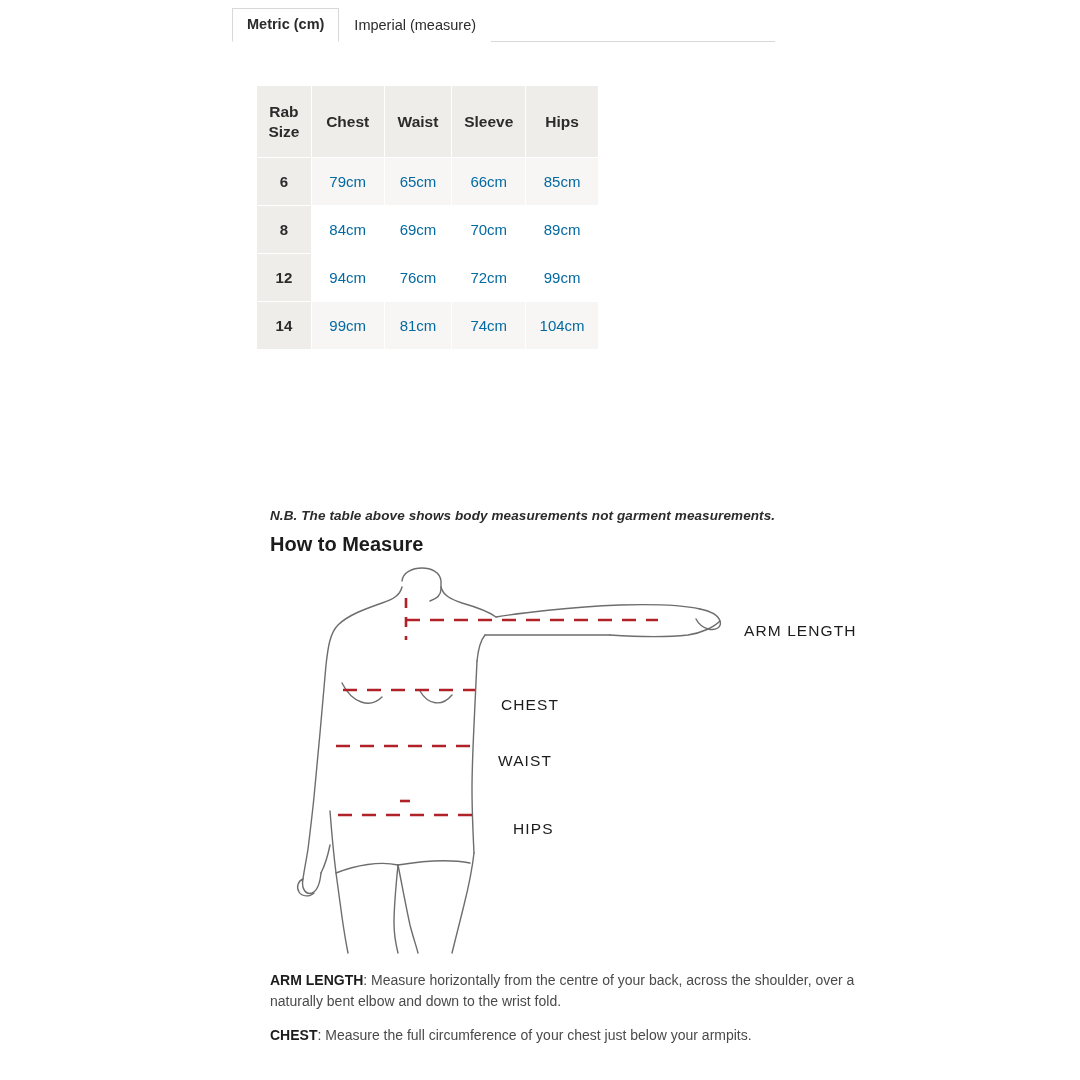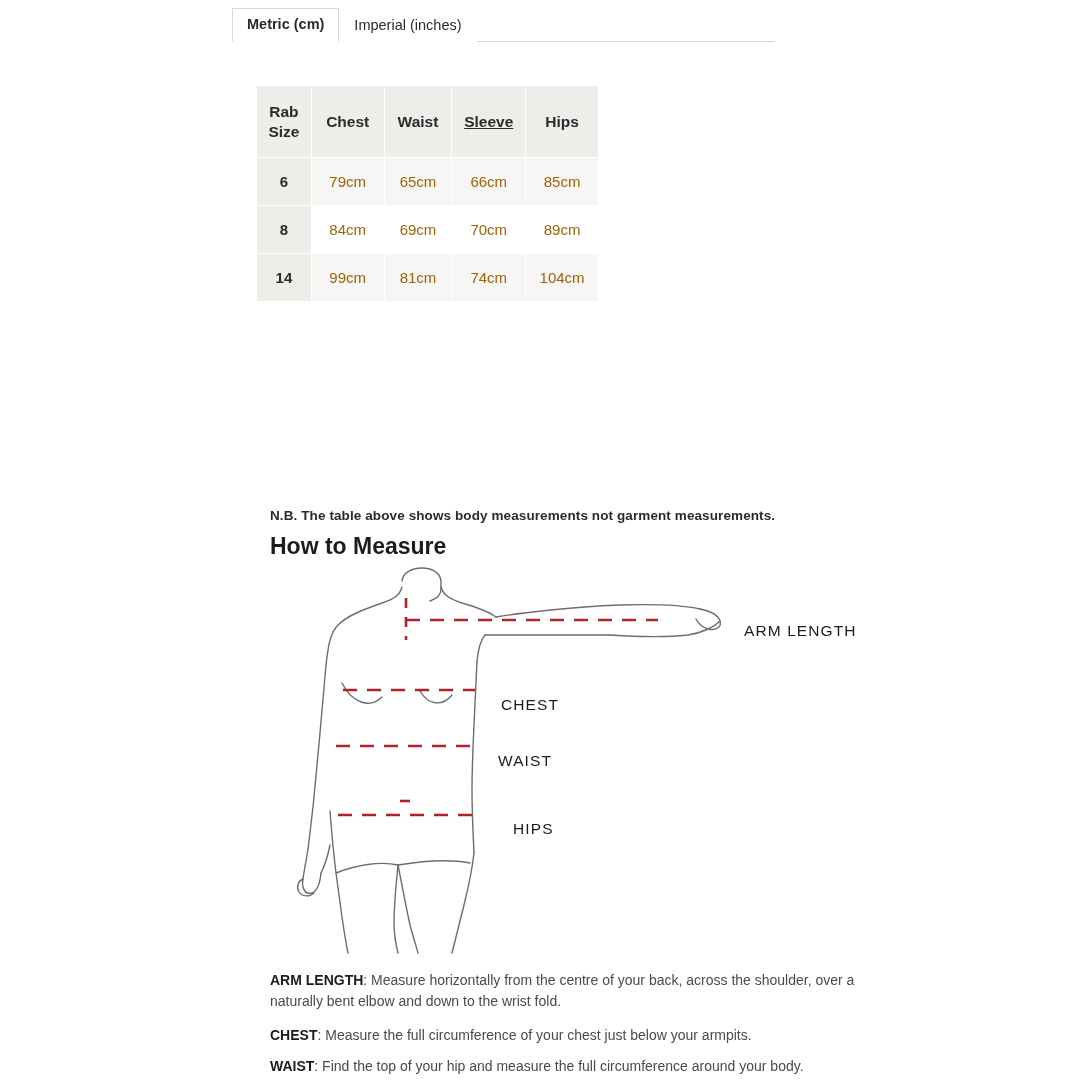--- a/index.html
+++ b/index.html
@@ -54,37 +54,37 @@
     position: absolute;
     left: 256px;
     top: 85px;
     border-collapse: collapse;
     width: 343px;
   }
   .size-table th, .size-table td {
     border: 1px solid #ffffff;
     text-align: center;
     font-size: 15px;
-    color: #a16207;
+    color: #0369a1;
     padding: 0;
     height: 48px;
     vertical-align: middle;
   }
   .size-table thead th {
     background: #efedea;
     color: #2b2b2b;
     font-weight: bold;
     font-size: 15.5px;
     height: 72px;
     line-height: 1.25;
   }
   .size-table thead th.col-size { width: 55px; }
   .size-table thead th.col-chest { width: 73px; }
   .size-table thead th.col-waist { width: 68px; }
-  .size-table thead th.col-sleeve { width: 74px; text-decoration: underline; }
+  .size-table thead th.col-sleeve { width: 74px; }
   .size-table thead th.col-hips { width: 73px; }
 
   .size-table tbody tr td:first-child {
     background: #efedea;
     font-weight: bold;
     color: #2b2b2b;
   }
   .size-table tbody tr.odd td { background: #f7f6f4; }
   .size-table tbody tr.even td { background: #ffffff; }
   .size-table tbody tr.odd td:first-child { background: #efedea; }
@@ -92,26 +92,27 @@
 
   
   .nb-note {
     position: absolute;
     left: 270px;
     top: 508px;
     font-size: 13.5px;
     font-weight: bold;
     color: #2b2b2b;
     letter-spacing: 0.1px;
+    font-style: italic;
   }
   .how-title {
     position: absolute;
     left: 270px;
     top: 533px;
-    font-size: 23px;
+    font-size: 20px;
     font-weight: bold;
     color: #1c1c1c;
   }
 
   
   .figure {
     position: absolute;
     left: 270px;
     top: 565px;
     width: 600px;
@@ -148,21 +149,21 @@
 </head>
 <body>
 
 <div class="page">
 
   <div class="tabs">
     <div class="tab active">
       <span>Metric (cm)</span>
     </div>
     <div class="tab">
-      <span>Imperial (inches)</span>
+      <span>Imperial (measure)</span>
     </div>
   </div>
 
   <table class="size-table">
     <thead>
       <tr>
         <th class="col-size">Rab Size</th>
         <th class="col-chest">Chest</th>
         <th class="col-waist">Waist</th>
         <th class="col-sleeve">Sleeve</th>
@@ -176,20 +177,27 @@
         <td>65cm</td>
         <td>66cm</td>
         <td>85cm</td>
       </tr>
       <tr class="even">
         <td>8</td>
         <td>84cm</td>
         <td>69cm</td>
         <td>70cm</td>
         <td>89cm</td>
+      </tr>
+      <tr class="even">
+        <td>12</td>
+        <td>94cm</td>
+        <td>76cm</td>
+        <td>72cm</td>
+        <td>99cm</td>
       </tr>
       <tr class="odd">
         <td>14</td>
         <td>99cm</td>
         <td>81cm</td>
         <td>74cm</td>
         <td>104cm</td>
       </tr>
     </tbody>
   </table>
@@ -252,17 +260,14 @@
     <div class="fig-label lbl-waist">WAIST</div>
     <div class="fig-label lbl-hips">HIPS</div>
   </div>
 
   <div class="para p2">
     <b>CHEST</b><span>: Measure the full circumference of your chest just below your armpits.</span>
   </div>
   <div class="para p1">
     <b>ARM LENGTH</b><span>: Measure horizontally from the centre of your back, across the shoulder, over a naturally bent elbow and down to the wrist fold.</span>
   </div>
-  <div class="para p3">
-    <b>WAIST</b><span>: Find the top of your hip and measure the full circumference around your body.</span>
-  </div>
 
 </div>
 
 </body></html>

